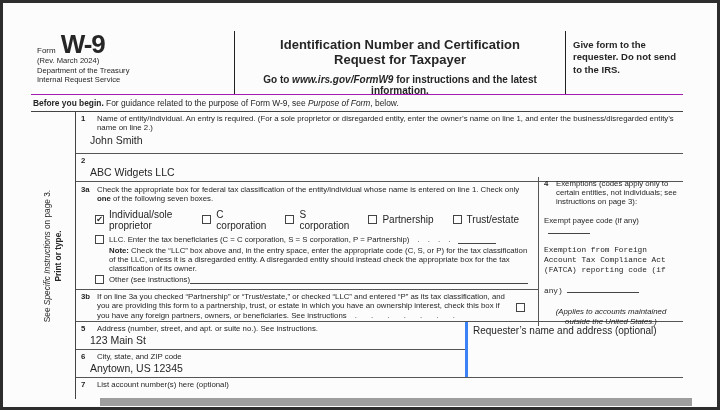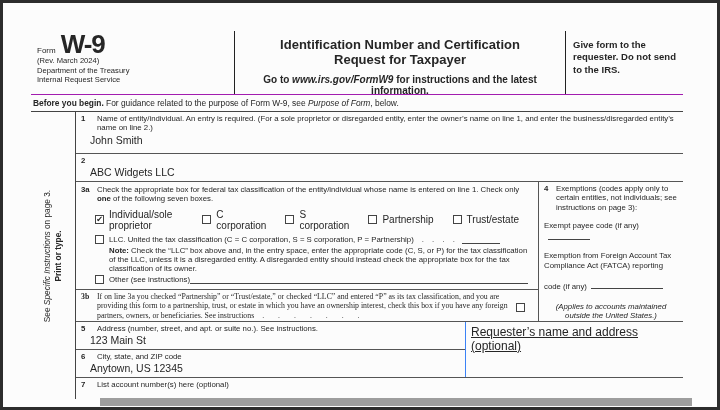--- a/index.html
+++ b/index.html
@@ -56,39 +56,39 @@
   .cb { width:9px; height:9px; border:1px solid #444; background:#fff; flex:none;
         margin-right:5px; position:relative; font-size:8px; line-height:9px; text-align:center; }
   .cb.checked::after { content:"\2714"; position:absolute; top:-1px; left:0; right:0; color:#222; }
   .llcrow, .otherrow { display:flex; align-items:center; margin:2px 0 2px 19px; font-size:7.8px; }
   .dots { letter-spacing:3px; margin:0 4px 0 8px; color:#333; }
   .fill { display:inline-block; border-bottom:1px solid #444; height:9px; }
   .fill.llc { width:38px; }
   .fill.other { flex:1; margin-right:10px; }
   .noterow { margin:2px 10px 2px 33px; font-size:7.8px; line-height:1.18; }
   .noterow b { font-weight:bold; }
-  .s3b { flex:1; position:relative; padding-right:24px;font-family:Liberation Serif, serif; }
+  .s3b { flex:1; position:relative; padding-right:24px; }
   .s3b .cb { position:absolute; right:8px; bottom:8px; }
   .s3b .dots { letter-spacing:6px; }
 
   .box4 { width:145px; border-left:1px solid #555; padding:2px 5px 0 5px;
           font-size:7.8px; line-height:1.25; }
   .box4 .lblrow { padding:0; }
   .box4 .num { width:12px; }
   .exline { margin-top:9px; }
   .fill.exempt { width:42px; margin-left:4px; }
-  .fatca { margin-top:9px; }
+  .fatca { margin-top:9px;font-family:Liberation Mono, monospace; }
   .fill.fatca { width:72px; margin-left:4px; }
   .applies { font-style:italic; text-align:center; margin-top:10px; padding:0 6px; }
 
   .r56 { height:56px; display:flex; }
   .r56-left { flex:1; display:flex; flex-direction:column; }
   .r5 { height:30px; border-bottom:1px solid #555; }
   .r6 { flex:1; }
-  .reqbox { width:218px; border-left:1px solid #3b82f6; padding:3px 5px; font-size:12px;text-decoration:underline; }
+  .reqbox { width:218px; border-left:3px solid #3b82f6; padding:3px 5px; font-size:10px; }
   .r7 { flex:1; border-bottom:none; }
 
   .partbar { position:absolute; left:97px; bottom:1px; width:592px; height:8px; background:#9e9e9e; }
 </style>
 </head>
 <body>
 
 <div class="frame">
   <div class="page">
 
@@ -165,21 +165,21 @@
                   <span class="cb"></span>
                   <span>Partnership</span>
                 </span>
                 <span class="cbitem">
                   <span class="cb"></span>
                   <span>Trust/estate</span>
                 </span>
               </div>
               <div class="llcrow">
                 <span class="cb"></span>
-                <span>LLC. United the tax classification (C = C corporation, S = S corporation, P = Partnership)</span>
+                <span>LLC. Enter the tax beneficiaries (C = C corporation, S = S corporation, P = Partnership)</span>
                 <span class="dots">. . . .</span>
                 <span class="fill llc"></span>
               </div>
               <div class="noterow"><b>Note:</b><span> Check the “LLC” box above and, in the entry space, enter the appropriate code (C, S, or P) for the tax classification of the LLC, unless it is a disregarded entity. A disregarded entity should instead check the appropriate box for the tax classification of its owner.</span></div>
               <div class="otherrow">
                 <span class="cb"></span>
                 <span>Other (see instructions)</span>
                 <span class="fill other"></span>
               </div>
             </div>

